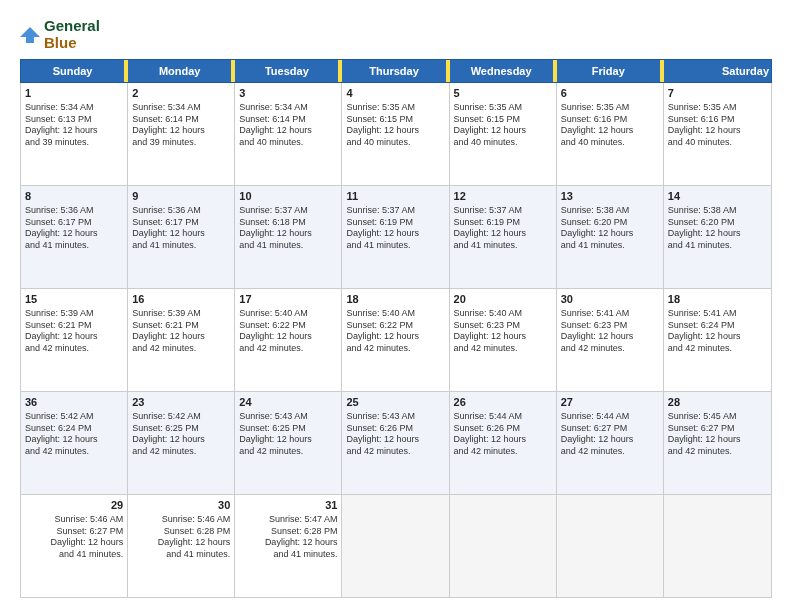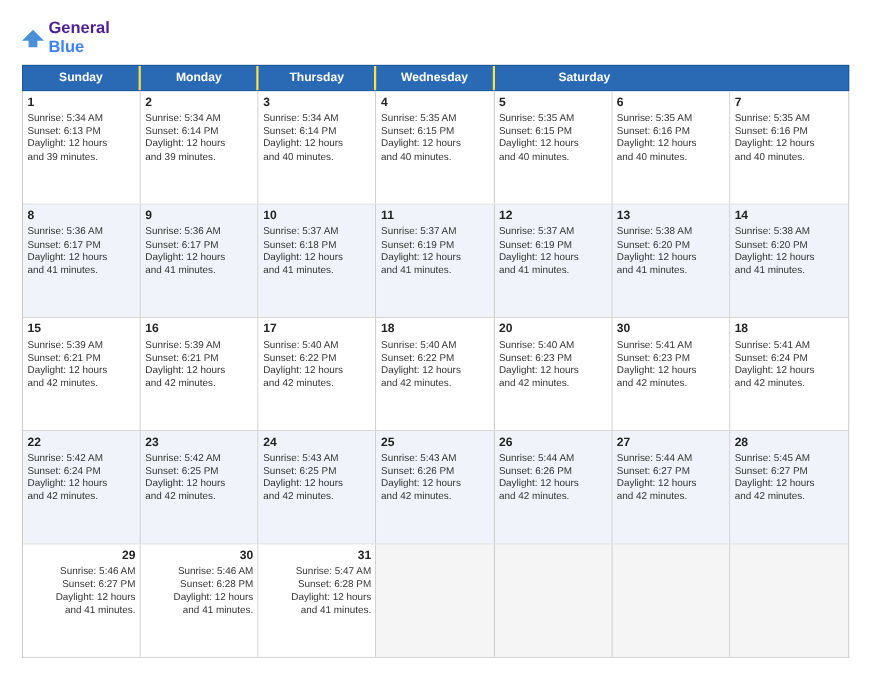--- a/index.html
+++ b/index.html
@@ -52,21 +52,21 @@
       grid-template-columns: repeat(7, 1fr);
       background: #2a6ab5;
       border: 1px solid #1a5a9a;
     }
     .cal-header-cell {
       color: #fff;
       font-size: 11px;
       font-weight: bold;
       text-align: center;
       padding: 5px 2px;
-      border-right: 2px solid #fde047;
+      border-right: 4px solid #fde047;
     }
     .cal-header-cell:last-child { border-right: none; text-align: right; }
     .cal-body {
       flex: 1;
       display: flex;
       flex-direction: column;
       border-left: 1px solid #ccc;
       border-right: 1px solid #ccc;
       border-bottom: 1px solid #ccc;
     }
@@ -106,37 +106,39 @@
 
 <div class="page">
   <div class="header">
     <div class="logo">
 
     <div style="display: flex; align-items: center; gap: 4px;">
           <svg width="20" height="20" viewBox="0 0 20 20">
             <polygon points="10,2 20,12 14,12 14,18 6,18 6,12 0,12" fill="#4a90d9"></polygon>
           </svg>
           <div style="display: flex; flex-direction: column; line-height: 1.1;">
-            <span style="font-size: 15px; font-weight: bold; color: #4c1d95; font-family: Arial;">General</span>
-            <span style="font-size: 15px; font-weight: bold; color: #3b82f6; font-family: Arial;">Blue</span>
+            <span style="font-size: 15px; font-weight: bold; color: #14532d; font-family: Arial;">General</span>
+            <span style="font-size: 15px; font-weight: bold; color: #a16207; font-family: Arial;">Blue</span>
           </div>
         </div>
       </div>
     <div class="title-block">
       <div class="main-title"></div>
       <div class="subtitle"></div>
     </div>
   </div>
 
   <div class="calendar">
     <div class="cal-header">
     <div class="cal-header-cell">Sunday</div>
         <div class="cal-header-cell">Monday</div>
+        <div class="cal-header-cell">Tuesday</div>
         <div class="cal-header-cell">Thursday</div>
         <div class="cal-header-cell">Wednesday</div>
+        <div class="cal-header-cell">Friday</div>
         <div class="cal-header-cell">Saturday</div>
       </div>
     <div class="cal-body">
     <div class="cal-row">
           <div class="cal-cell">
             <span class="day-num">1</span>
             <div class="cell-text">Sunrise: 5:34 AM</div>
             <div class="cell-text">Sunset: 6:13 PM</div>
             <div class="cell-text">Daylight: 12 hours</div>
             <div class="cell-text">and 39 minutes.</div>
@@ -281,21 +283,21 @@
           <div class="cal-cell">
             <span class="day-num">18</span>
             <div class="cell-text">Sunrise: 5:41 AM</div>
             <div class="cell-text">Sunset: 6:24 PM</div>
             <div class="cell-text">Daylight: 12 hours</div>
             <div class="cell-text">and 42 minutes.</div>
           </div>
         </div>
         <div class="cal-row">
           <div class="cal-cell alt-row">
-            <span class="day-num">22</span>
+            <span class="day-num">36</span>
             <div class="cell-text">Sunrise: 5:42 AM</div>
             <div class="cell-text">Sunset: 6:24 PM</div>
             <div class="cell-text">Daylight: 12 hours</div>
             <div class="cell-text">and 42 minutes.</div>
           </div>
           <div class="cal-cell alt-row">
             <span class="day-num">23</span>
             <div class="cell-text">Sunrise: 5:42 AM</div>
             <div class="cell-text">Sunset: 6:25 PM</div>
             <div class="cell-text">Daylight: 12 hours</div>

